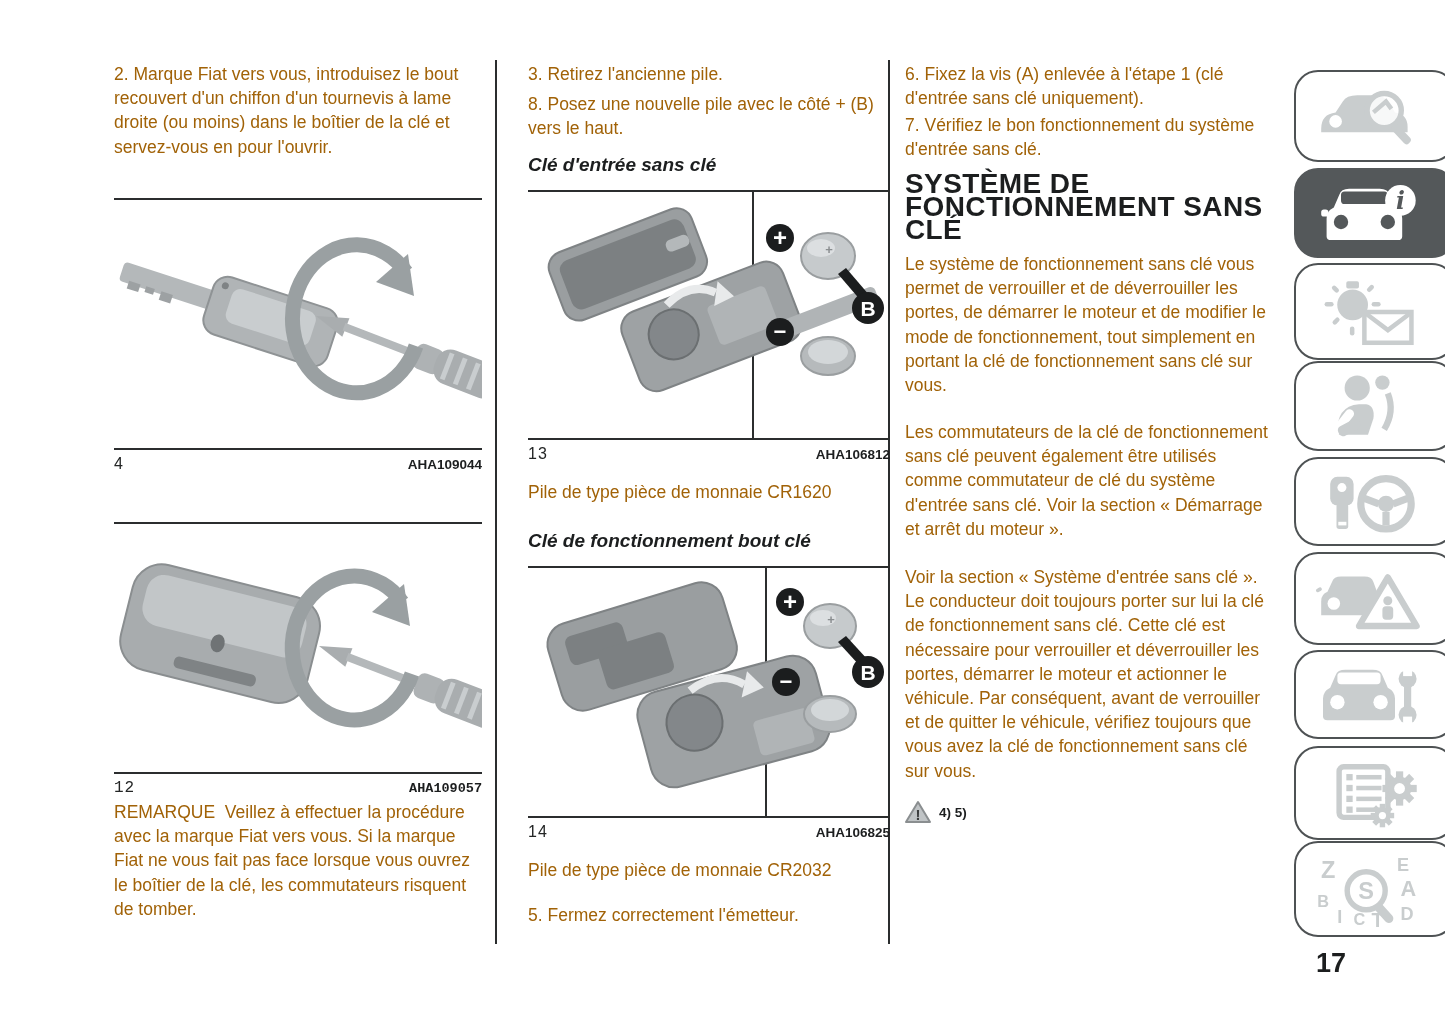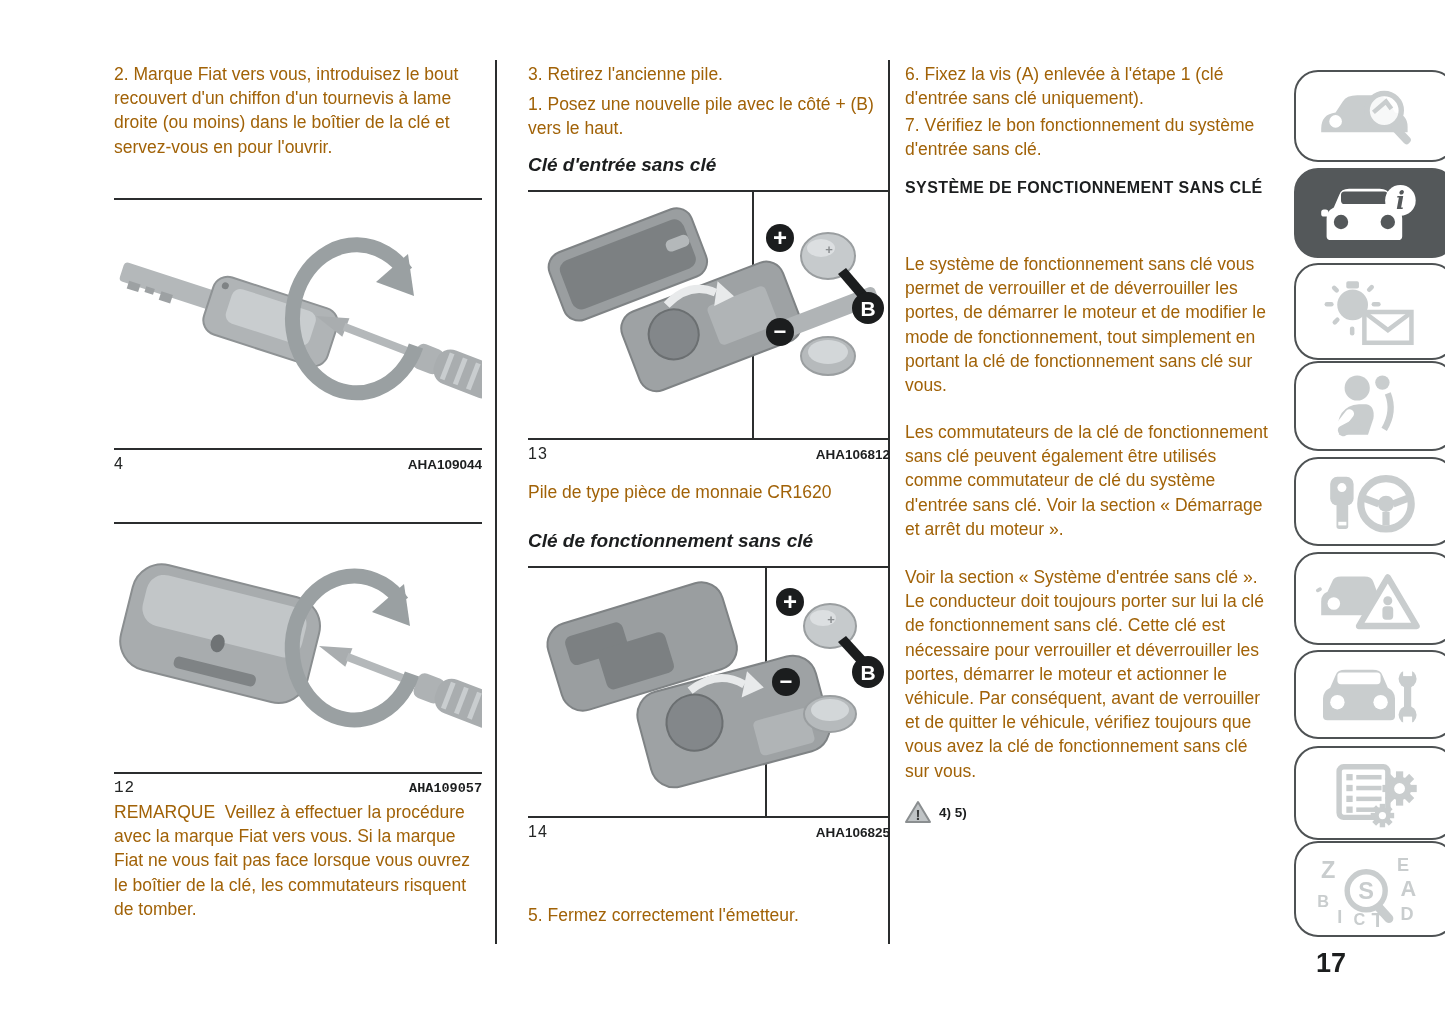--- a/index.html
+++ b/index.html
@@ -7,21 +7,21 @@
     width:1445px;height:1026px;position:relative;background:#ffffff;
     font-family:"Liberation Sans",sans-serif;color:#3e4041;overflow:hidden;
   }
   .col{position:absolute;top:60px;}
   #col1{left:114px;width:368px;height:950px;}
   #col2{left:528px;width:362px;height:950px;}
   #col3{left:905px;width:368px;height:950px;}
   .col .blk{position:absolute;left:0;width:100%;}
   p.body-text{margin:0;font-size:17.5px;line-height:24.2px;color:#a16207;}
   h3.sub-heading{margin:0;font-size:19px;font-style:italic;font-weight:bold;color:#1c1e1f;}
-  h2.section-heading{margin:0;font-size:16px;font-weight:bold;color:#1c1e1f;line-height:32px;letter-spacing:.4px;}
+  h2.section-heading{margin:0;font-size:28px;font-weight:bold;color:#1c1e1f;line-height:23px;letter-spacing:.4px;}
   .v-rule{position:absolute;top:60px;height:884px;width:2px;background:#2b2d2e;}
   #rule-left{left:495px;} #rule-right{left:888px;}
   .figure{position:absolute;left:0;width:100%;}
   .fig-canvas{border-top:2px solid #2b2d2e;border-bottom:2px solid #2b2d2e;}
   .fig-canvas svg{display:block;}
   .fig-caption{display:flex;justify-content:space-between;align-items:baseline;margin-top:5px;}
   .fig-num{font-size:16px;color:#232525;letter-spacing:1px;}
   .fig-code{font-size:13.5px;font-weight:bold;color:#1c1e1f;}
   .warning-row{display:flex;align-items:center;gap:8px;}
   .warning-refs{font-size:13.5px;font-weight:bold;color:#1c1e1f;}
@@ -100,21 +100,21 @@
       <span class="fig-num">12</span>
       <span class="fig-code">AHA109057</span>
     </div>
   </div>
 
   <p class="body-text blk" style="top:740px;">REMARQUE&nbsp; Veillez à effectuer la procédure avec la marque Fiat vers vous. Si la marque Fiat ne vous fait pas face lorsque vous ouvrez le boîtier de la clé, les commutateurs risquent de tomber.</p>
 </div>
 
 <div class="col" id="col2">
   <p class="body-text blk" style="top:2px;">3. Retirez l'ancienne pile.</p>
-  <p class="body-text blk" style="top:32px;">1. Posez une nouvelle pile avec le côté + (B) vers le haut.</p>
+  <p class="body-text blk" style="top:32px;">8. Posez une nouvelle pile avec le côté + (B) vers le haut.</p>
   <h3 class="sub-heading blk" style="top:94px;">Clé d'entrée sans clé</h3>
 
   <div class="figure" style="top:130px;">
     <div class="fig-canvas" style="height:246px;">
       <svg width="362" height="246" viewBox="0 0 362 246">
         <line x1="225" y1="0" x2="225" y2="246" stroke="#2c2e2f" stroke-width="2"></line>
         <g transform="translate(16,66) rotate(-21)">
           <rect width="152" height="72" rx="16" fill="#9a9ea0" stroke="#7f8385" stroke-width="2"></rect>
           <rect x="10" y="10" width="132" height="52" rx="10" fill="#7c8082"></rect>
           <rect x="118" y="28" width="24" height="12" rx="5" fill="#b4b8ba"></rect>
@@ -141,21 +141,21 @@
         <ellipse cx="300" cy="160" rx="20" ry="12" fill="#d3d7d9"></ellipse>
       </svg>
     </div>
     <div class="fig-caption">
       <span class="fig-num">13</span>
       <span class="fig-code">AHA106812</span>
     </div>
   </div>
 
   <p class="body-text blk" style="top:420px;">Pile de type pièce de monnaie CR1620</p>
-  <h3 class="sub-heading blk" style="top:470px;">Clé de fonctionnement sans clé</h3>
+  <h3 class="sub-heading blk" style="top:470px;">Clé de fonctionnement bout clé</h3>
 
   <div class="figure" style="top:506px;">
     <div class="fig-canvas" style="height:248px;">
       <svg width="362" height="248" viewBox="0 0 362 248">
         <line x1="238" y1="0" x2="238" y2="248" stroke="#2c2e2f" stroke-width="2"></line>
         <g transform="translate(14,62) rotate(-17)">
           <rect width="182" height="90" rx="22" fill="#9a9ea0" stroke="#7f8385" stroke-width="2"></rect>
           <rect x="18" y="14" width="60" height="30" rx="7" fill="#7c8082"></rect>
           <rect x="46" y="36" width="70" height="42" rx="7" fill="#7c8082"></rect>
         </g>
@@ -179,20 +179,21 @@
         <ellipse cx="302" cy="146" rx="26" ry="18" fill="#b6babc" stroke="#9a9ea0" stroke-width="2"></ellipse>
         <ellipse cx="302" cy="142" rx="19" ry="11" fill="#d3d7d9"></ellipse>
       </svg>
     </div>
     <div class="fig-caption">
       <span class="fig-num">14</span>
       <span class="fig-code">AHA106825</span>
     </div>
   </div>
 
+  <p class="body-text blk" style="top:798px;">Pile de type pièce de monnaie CR2032</p>
   <p class="body-text blk" style="top:843px;">5. Fermez correctement l'émetteur.</p>
 </div>
 
 <div class="col" id="col3">
   <p class="body-text blk" style="top:2px;">6. Fixez la vis (A) enlevée à l'étape 1 (clé d'entrée sans clé uniquement).</p>
   <p class="body-text blk" style="top:53px;">7. Vérifiez le bon fonctionnement du système d'entrée sans clé.</p>
   <h2 class="section-heading blk" style="top:112px;">SYSTÈME DE FONCTIONNEMENT SANS CLÉ</h2>
   <p class="body-text blk" style="top:360px;">Les commutateurs de la clé de fonctionnement sans clé peuvent également être utilisés comme commutateur de clé du système d'entrée sans clé. Voir la section « Démarrage et arrêt du moteur ».</p>
   <p class="body-text blk" style="top:192px;">Le système de fonctionnement sans clé vous permet de verrouiller et de déverrouiller les portes, de démarrer le moteur et de modifier le mode de fonctionnement, tout simplement en portant la clé de fonctionnement sans clé sur vous.</p>
   <p class="body-text blk" style="top:505px;">Voir la section « Système d'entrée sans clé ». Le conducteur doit toujours porter sur lui la clé de fonctionnement sans clé. Cette clé est nécessaire pour verrouiller et déverrouiller les portes, démarrer le moteur et actionner le véhicule. Par conséquent, avant de verrouiller et de quitter le véhicule, vérifiez toujours que vous avez la clé de fonctionnement sans clé sur vous.</p>

